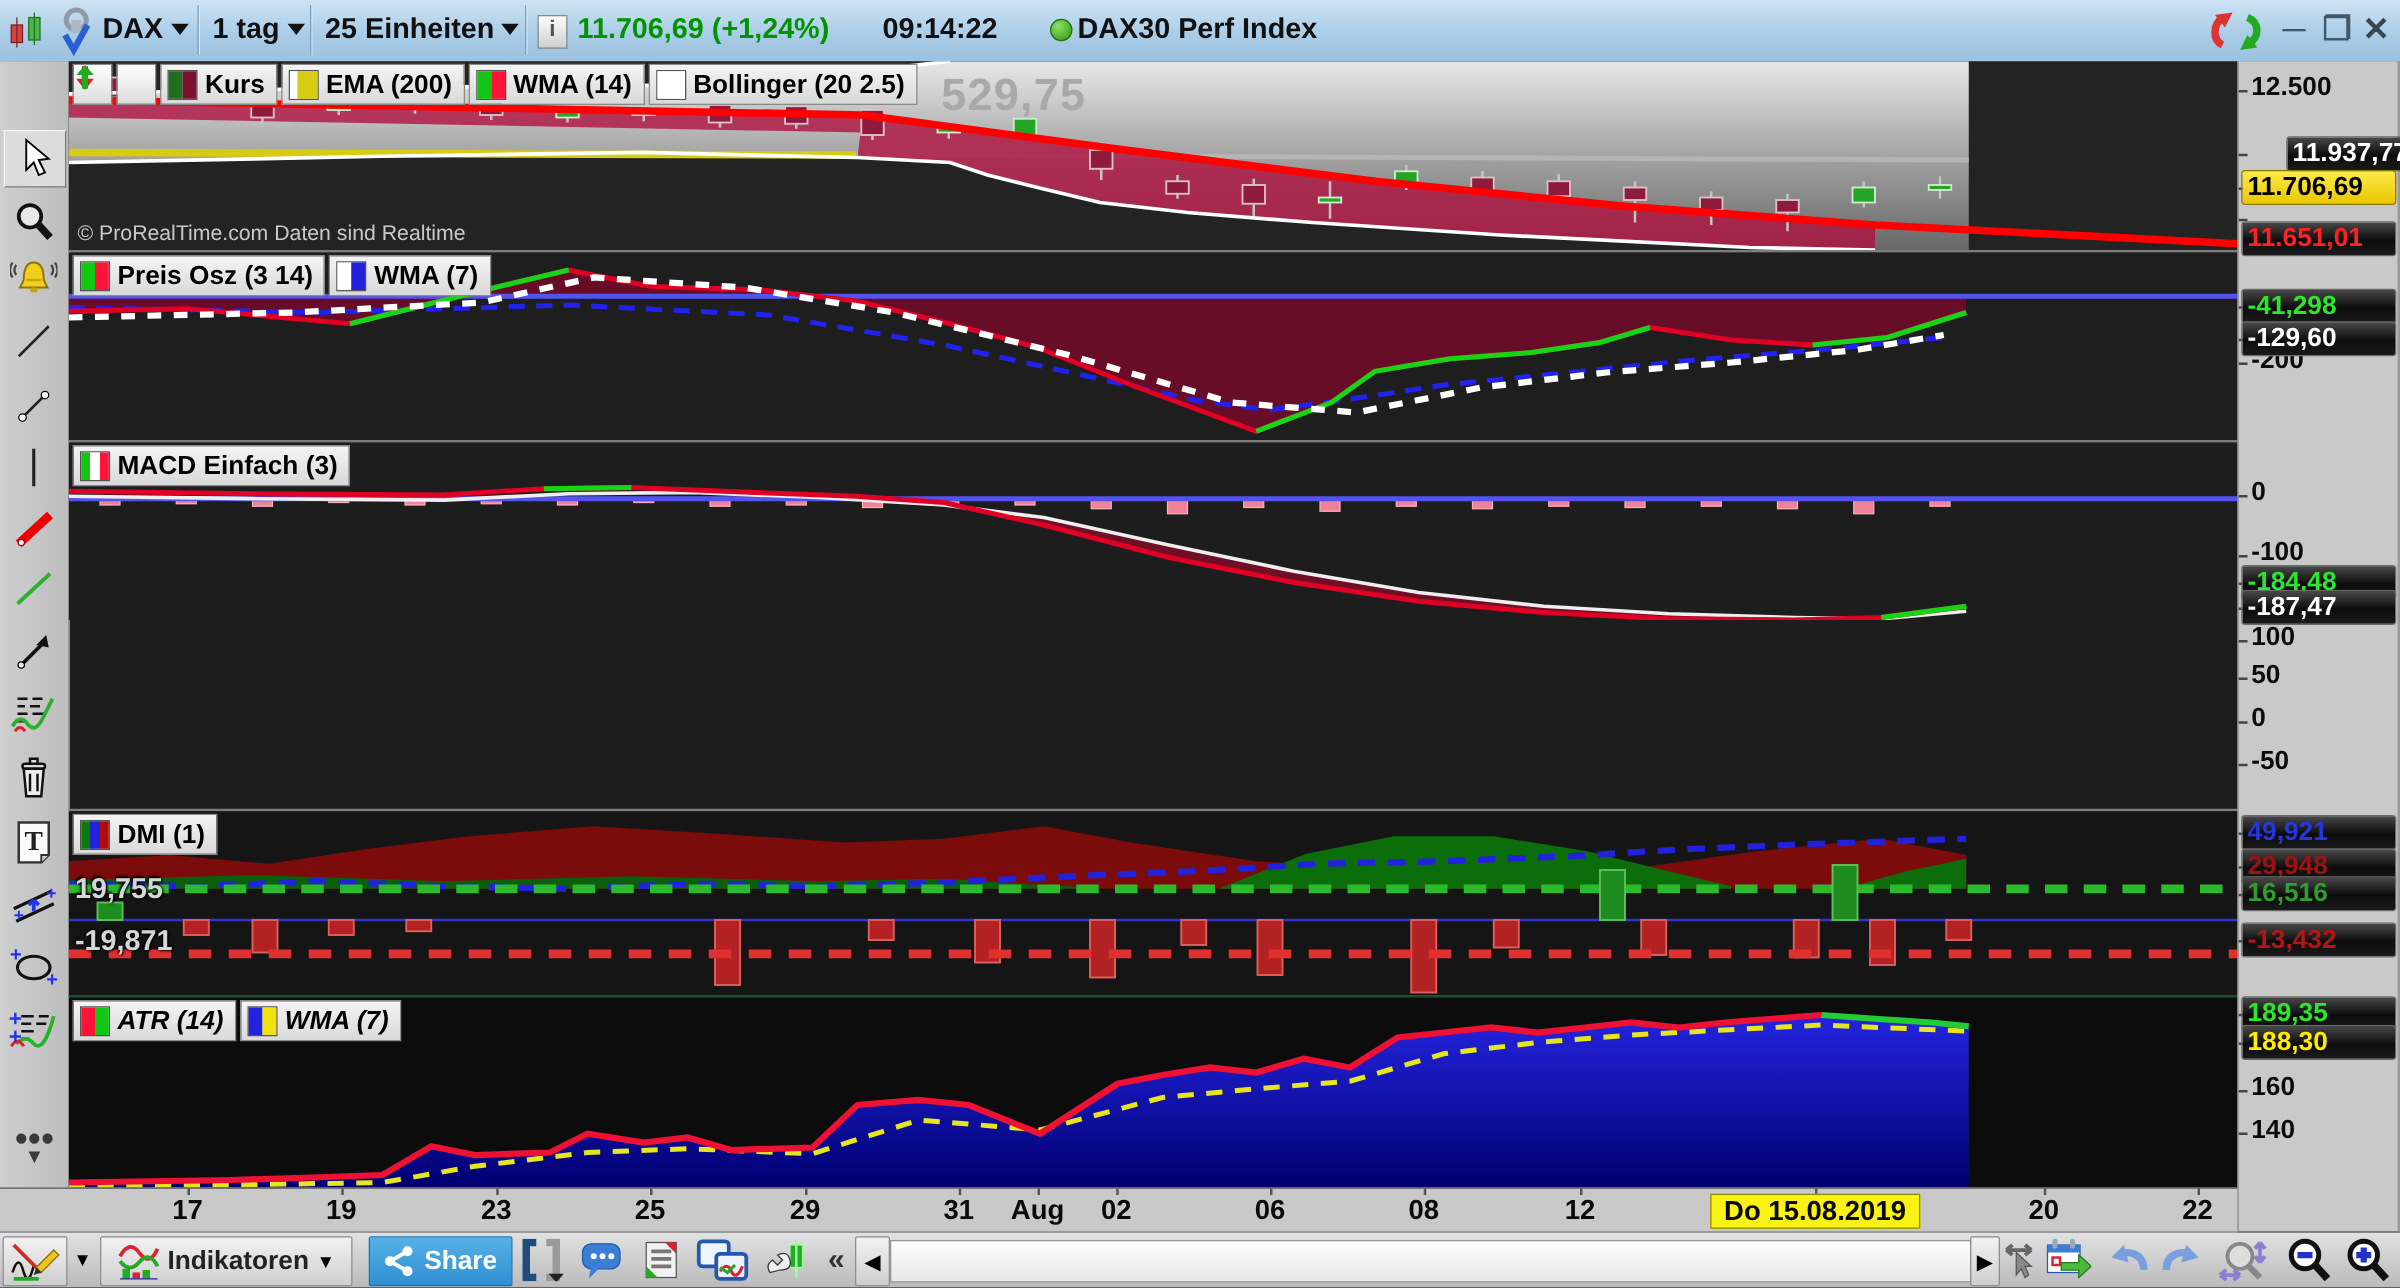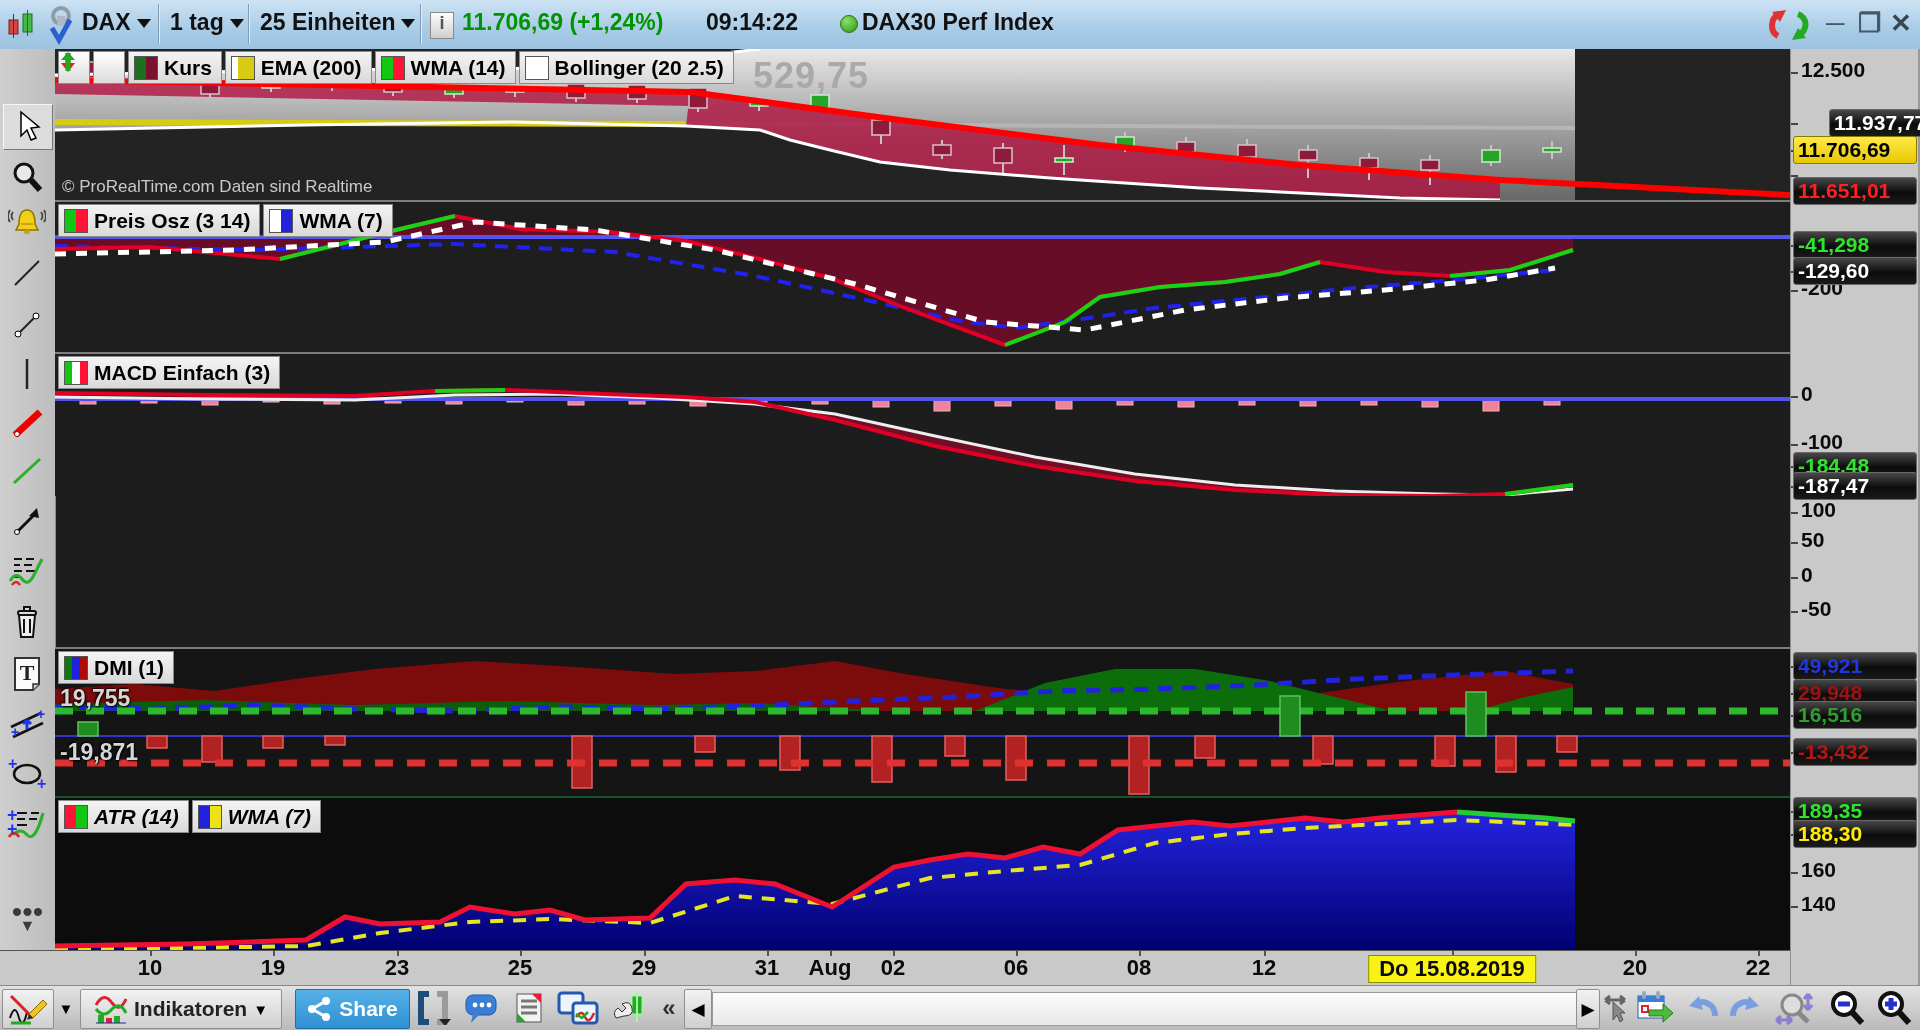--- a/index.html
+++ b/index.html
@@ -470,21 +470,21 @@
     <div class="chiprow">
       <div class="chip">
         <span class="sw">
             <div style="background:#0b7c0b"></div>
             <div style="background:#2222dd"></div>
             <div style="background:#b00b0b"></div>
           </span>
         <span>DMI (1)</span>
       </div>
     </div>
-    <div class="leftval" style="top:36px">19,755</div>
+    <div class="leftval" style="top:48px">19,755</div>
     <div class="leftval" style="top:90px">-19,871</div>
   </div>
 
   <div class="panel" style="top:796px;height:154px;border-top:2px solid #14532d;font-style:italic;">
     <svg width="1735" height="152">
       <rect width="1735" height="152" fill="#0c0c0c"></rect>
       <path d="M0,148 L65,147 L130,146 L195,144 L251,142 L290,119 L325,126 L385,124 L415,109 L460,116 L495,112 L530,122 L595,120 L631,86 L680,82 L720,86 L777,109 L839,69 L875,62 L913,56 L950,60 L988,49 L1025,56 L1063,32 L1100,28 L1138,24 L1175,28 L1213,24 L1250,20 L1288,24 L1325,20 L1363,17 L1402,14 L1445,17 L1490,20 L1520,23 L1520,152 L0,152 Z" fill="url(#atrGrad)"></path>
       <path d="M0,151 L130,150 L251,148 L325,135 L415,124 L495,121 L595,125 L680,98 L777,106 L875,80 L950,73 L1025,67 L1100,45 L1175,36 L1250,30 L1325,26 L1402,22 L1520,27" stroke="#e6e620" stroke-width="4" fill="none" stroke-dasharray="13 10"></path>
       <path d="M0,148 L65,147 L130,146 L195,144 L251,142 L290,119 L325,126 L385,124 L415,109 L460,116 L495,112 L530,122 L595,120 L631,86 L680,82 L720,86 L777,109 L839,69 L875,62 L913,56 L950,60 L988,49 L1025,56 L1063,32 L1100,28 L1138,24 L1175,28 L1213,24 L1250,20 L1288,24 L1325,20 L1363,17 L1402,14" stroke="#ee1133" stroke-width="5" fill="none"></path>
       <path d="M1402,14 L1445,17 L1490,20 L1520,23" stroke="#22cc33" stroke-width="5" fill="none"></path>
@@ -551,21 +551,21 @@
       <div class="gtick" style="top: 785px;"></div>
       <div class="badge byt" style="top: 771px; z-index: 23;">188,30</div>
       <div class="gtick" style="top: 823px;"></div>
       <div class="glabel" style="top: 809px;">160</div>
       <div class="gtick" style="top: 857px;"></div>
       <div class="glabel" style="top: 843px;">140</div>
     </div>
 
   <div id="xaxis">
       <div class="xtick" style="left: 150px;"></div>
-      <div class="xlabel" style="left: 150px;">10</div>
+      <div class="xlabel" style="left: 150px;">17</div>
       <div class="xtick" style="left: 273px;"></div>
       <div class="xlabel" style="left: 273px;">19</div>
       <div class="xtick" style="left: 397px;"></div>
       <div class="xlabel" style="left: 397px;">23</div>
       <div class="xtick" style="left: 520px;"></div>
       <div class="xlabel" style="left: 520px;">25</div>
       <div class="xtick" style="left: 644px;"></div>
       <div class="xlabel" style="left: 644px;">29</div>
       <div class="xtick" style="left: 767px;"></div>
       <div class="xlabel" style="left: 767px;">31</div>

